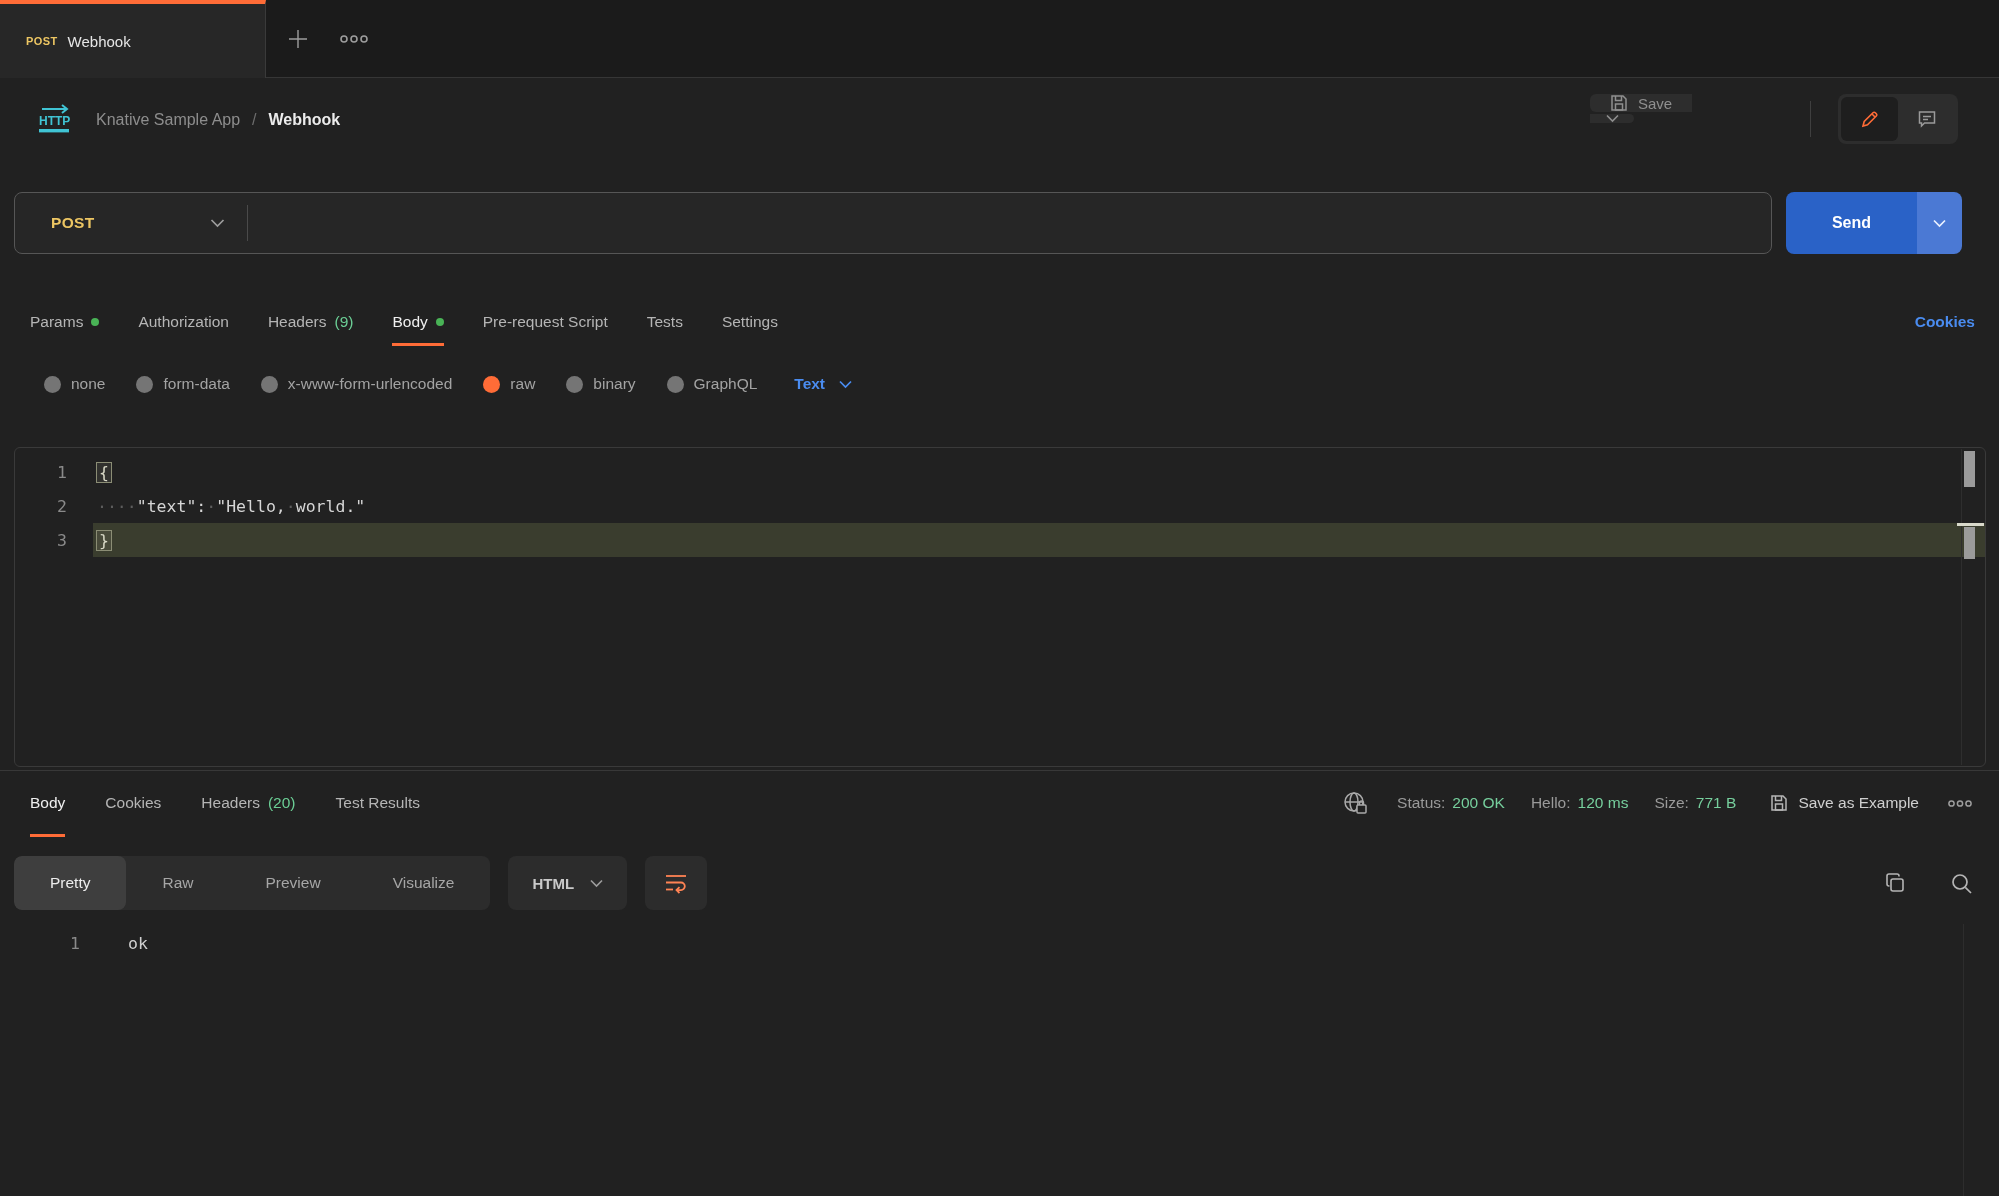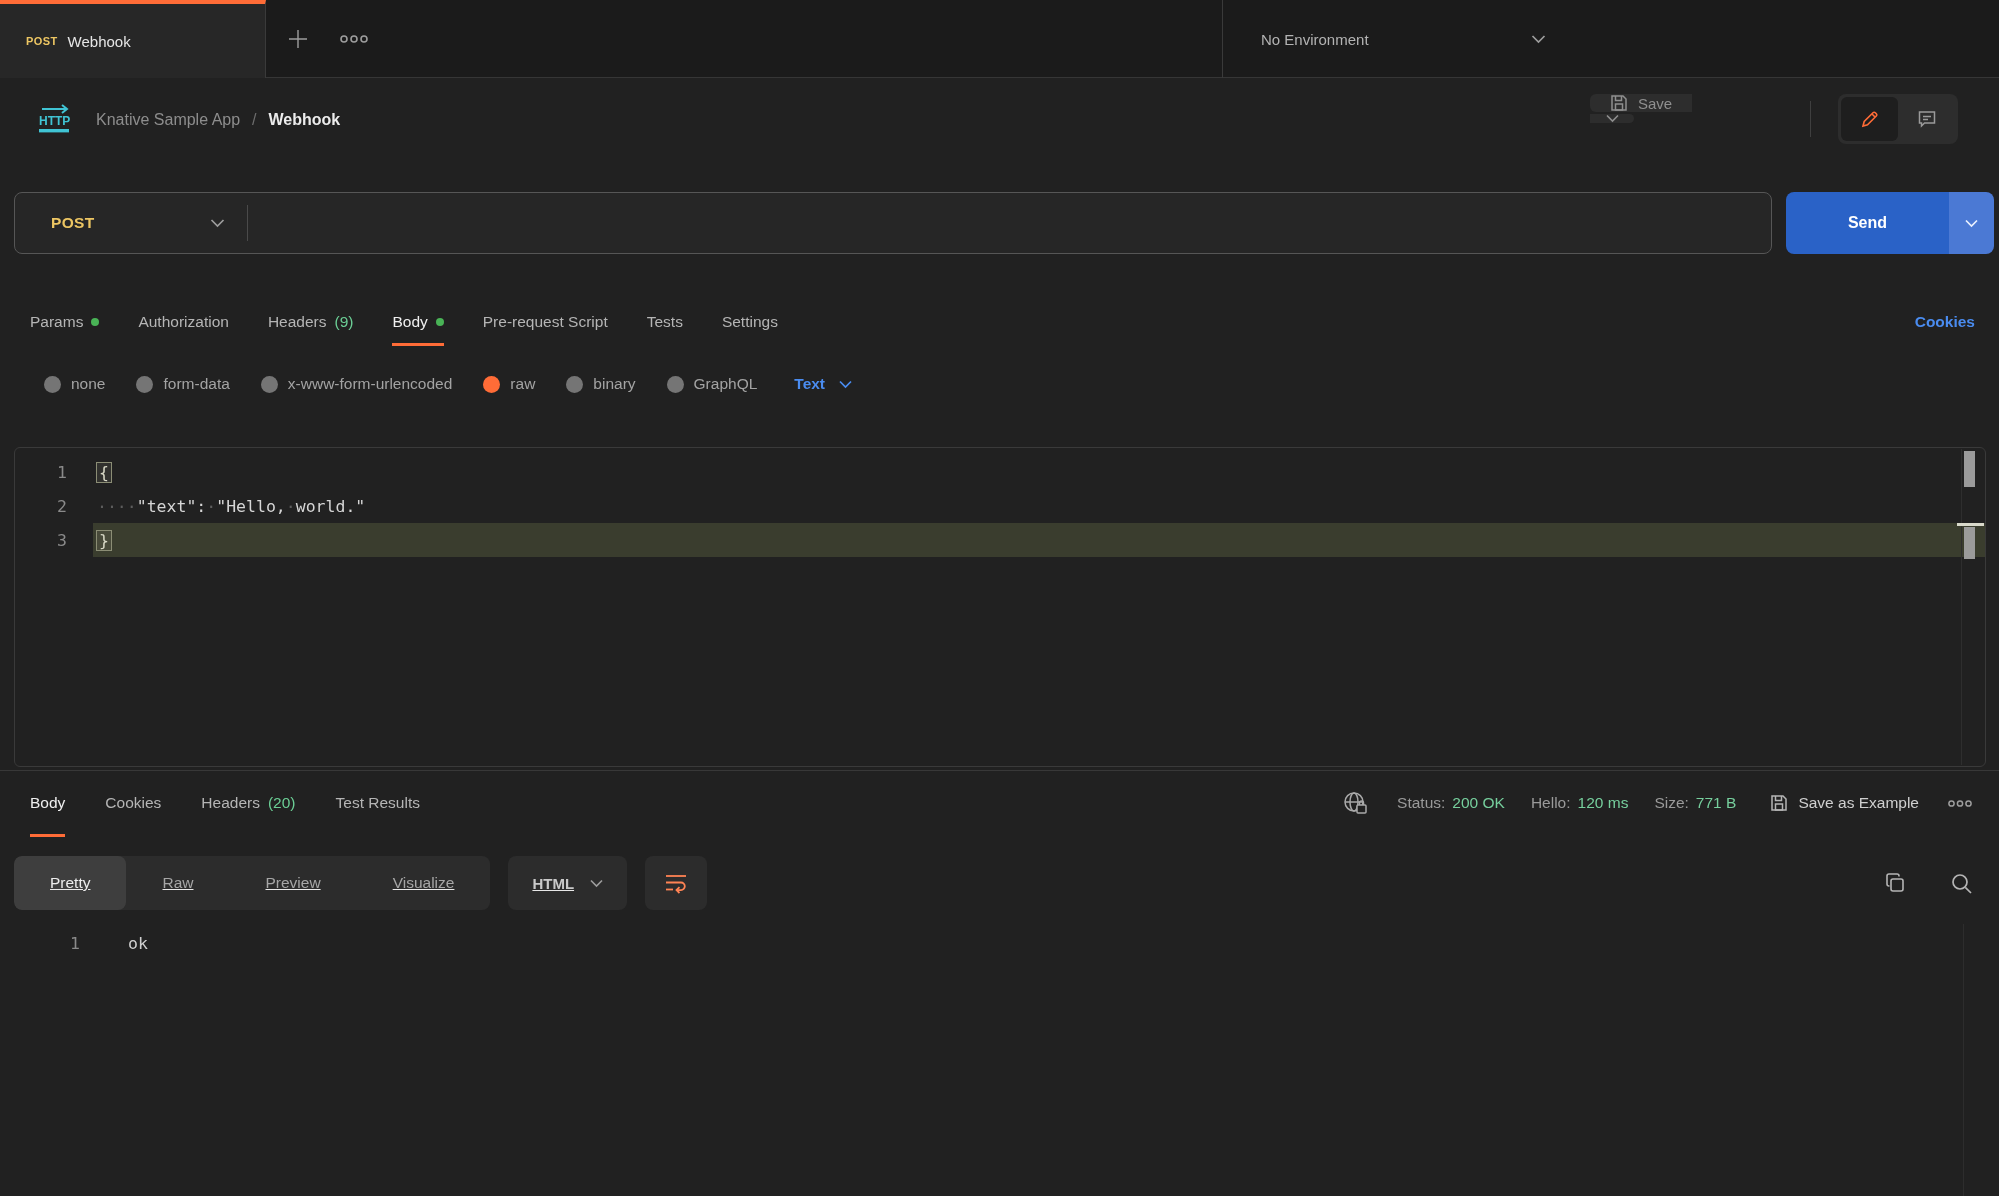--- a/index.html
+++ b/index.html
@@ -44,21 +44,21 @@
 
   
   .request-row { position:absolute; top:192px; left:14px; height:62px; }
   .url-box { position:absolute; left:0; top:0; width:1758px; height:62px; background:#262626;
     border:1px solid #565656; border-radius:8px; display:flex; align-items:center; }
   .method-sel { display:flex; align-items:center; width:232px; padding-left:36px; gap:0; cursor:pointer; }
   .method-sel .mlabel { color:#edc663; font-weight:bold; font-size:15.5px; letter-spacing:.3px; }
   .method-sel .mchev { margin-left:auto; margin-right:22px; color:#9d9d9d; }
   .url-divider { width:1px; height:36px; background:#4a4a4a; }
   .url-text { padding-left:26px; color:#d8d8d8; font-size:15.5px; white-space:nowrap; cursor:text; }
-  .send-btn { position:absolute; left:1772px; top:0; width:208px; height:62px; border-radius:8px; overflow:hidden; display:flex; cursor:pointer; }
+  .send-btn { position:absolute; left:1772px; top:0; width:176px; height:62px; border-radius:8px; overflow:hidden; display:flex; cursor:pointer; }
   .send-main { flex:1; background:#2a62c7; color:#fff; font-weight:600; font-size:16px; display:flex; align-items:center; justify-content:center; }
   .send-chev { width:45px; background:#4b79d4; color:#eaf1ff; display:flex; align-items:center; justify-content:center; }
 
   
   .req-tabs { position:absolute; top:300px; left:30px; right:24px; height:44px; display:flex; align-items:center; gap:39px; }
   .rtab { position:relative; height:44px; display:flex; align-items:center; gap:8px; color:#b5b5b5; font-size:15.5px; cursor:pointer; }
   .rtab .count { color:#6bce95; }
   .rtab.active { color:#f0f0f0;text-align:right; }
   .rtab.active::after { content:""; position:absolute; left:0; right:0; bottom:-2px; height:3px; background:#ff6c37; }
   .gdot { width:8px; height:8px; border-radius:50%; background:#49b356; }
@@ -92,21 +92,21 @@
   .resp-tabs { display:flex; align-items:center; gap:40px; height:64px; }
   .resp-tabs .rtab { height:64px; }
   .resp-right { margin-left:auto; display:flex; align-items:center; gap:16px; color:#9a9a9a; font-size:15.5px; }
   .stat-pair { display:flex; gap:7px; margin-right:10px; cursor:default; }
   .stat-val { color:#76cf9d; }
   .save-example { display:flex; align-items:center; gap:10px; color:#cfcfcf; cursor:pointer; margin-left:8px; }
   .resp-more { margin-left:12px; color:#9d9d9d; cursor:pointer; }
   .globe-wrap { margin-right:12px; cursor:pointer; }
 
   
-  .resp-controls { position:absolute; top:856px; left:14px; right:26px; height:54px; display:flex; align-items:center;text-decoration:underline; }
+  .resp-controls { position:absolute; top:856px; left:14px; right:26px; height:54px; display:flex; align-items:center; }
   .segmented { display:flex; height:54px; background:#2c2c2c; border-radius:8px; align-items:stretch; overflow:hidden; }
   .seg { display:flex; align-items:center; padding:0 36px; color:#a6a6a6; font-size:15.5px; cursor:pointer; }
   .seg.active { background:#3e3e3e; border-radius:8px; color:#ededed; }
   .fmt-btn { margin-left:18px; height:54px; background:#2c2c2c; border-radius:8px; display:flex; align-items:center; gap:16px; padding:0 24px; color:#c9c9c9; font-weight:600; font-size:15px; cursor:pointer; }
   .fmt-btn .fchev { color:#9d9d9d; }
   .wrap-btn { margin-left:18px; height:54px; width:62px; background:#2c2c2c; border-radius:8px; display:flex; align-items:center; justify-content:center; cursor:pointer; }
   .resp-icons { margin-left:auto; display:flex; align-items:center; gap:44px; color:#b5b5b5; }
   .resp-icons > span { cursor:pointer; }
 
   
@@ -132,30 +132,20 @@
   </div>
   <div class="tabbar-btn more-btn">
     <span>
       <svg width="30" height="10" viewBox="0 0 30 10">
           <circle cx="5" cy="5" r="3" fill="none" stroke="currentColor" stroke-width="1.6"></circle>
           <circle cx="15" cy="5" r="3" fill="none" stroke="currentColor" stroke-width="1.6"></circle>
           <circle cx="25" cy="5" r="3" fill="none" stroke="currentColor" stroke-width="1.6"></circle>
         </svg>
     </span>
   </div>
-  <div class="env-area">
-    <div class="env-label">No Environment</div>
-    <div class="env-chev">
-      <span>
-        <svg width="15" height="10" viewBox="0 0 15 10">
-            <path d="M1.5 2l6 6 6-6" fill="none" stroke="currentColor" stroke-width="1.7"></path>
-          </svg>
-      </span>
-    </div>
-  </div>
 </div>
 
 <div class="header-row">
   <div class="http-badge">
     <svg width="36" height="32" viewBox="0 0 36 32">
       <path d="M4 6h24" stroke="#40c4d4" stroke-width="2" fill="none"></path>
       <path d="M24 2l5 4-5 4" stroke="#40c4d4" stroke-width="2" fill="none"></path>
       <text x="1" y="22" font-family="Liberation Sans, sans-serif" font-size="12" font-weight="bold" fill="#40c4d4">HTTP</text>
       <rect x="1" y="26" width="30" height="3.4" fill="#40c4d4"></rect>
     </svg>

